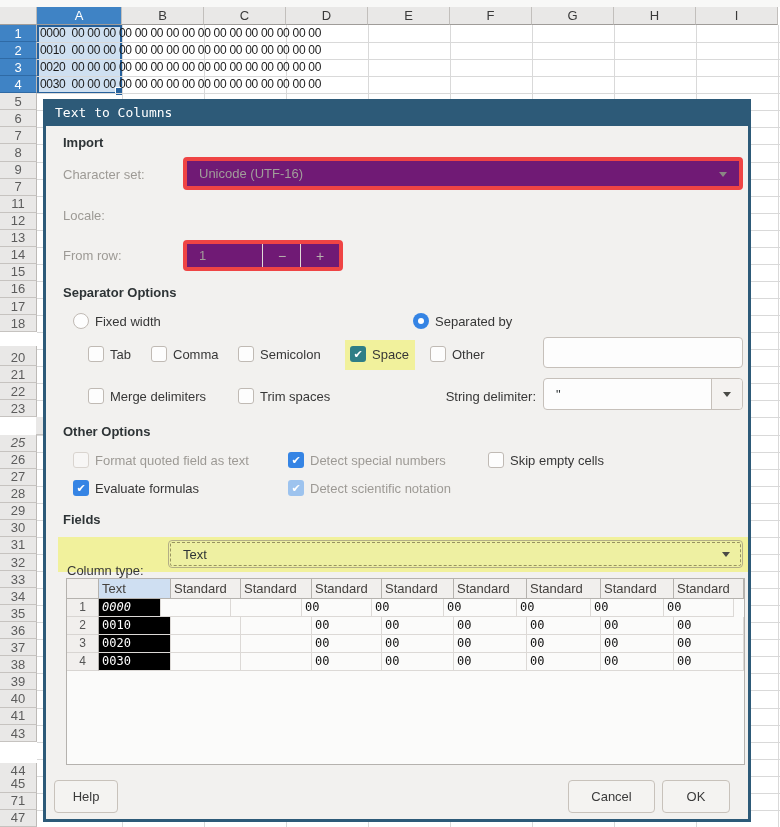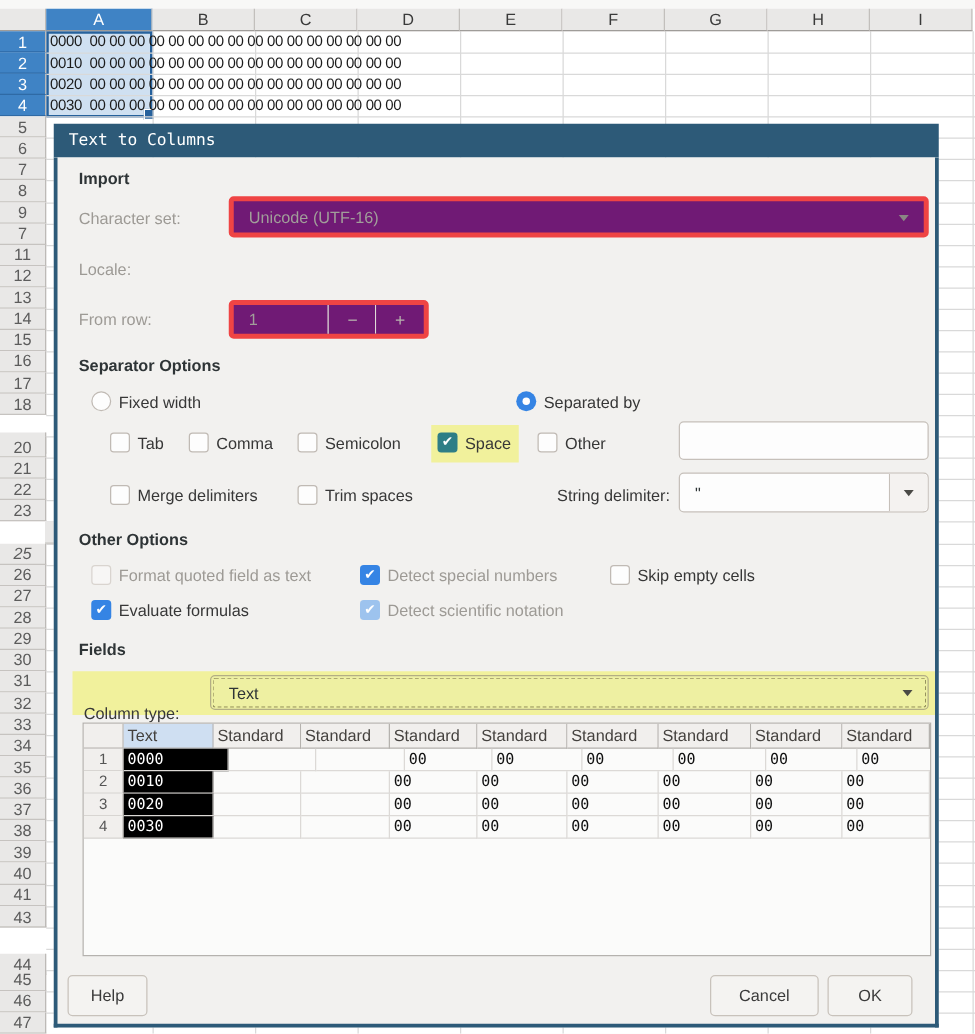--- a/index.html
+++ b/index.html
@@ -192,23 +192,23 @@
       <div class="rowhdr" style="top: 588.112px; height: 17.064px;">34</div>
       <div class="rowhdr" style="top: 605.176px; height: 17.064px;">35</div>
       <div class="rowhdr" style="top: 622.24px; height: 17.064px;">36</div>
       <div class="rowhdr" style="top: 639.304px; height: 17.064px;">37</div>
       <div class="rowhdr" style="top: 656.368px; height: 17.064px;">38</div>
       <div class="rowhdr" style="top: 673.432px; height: 17.064px;">39</div>
       <div class="rowhdr" style="top: 690.496px; height: 17.064px;">40</div>
       <div class="rowhdr" style="top: 707.56px; height: 17.064px;">41</div>
       <div class="rowhdr" style="top: 724.624px; height: 17.064px;">42</div>
       <div class="rowhdr" style="top: 725px; height: 17.064px;">43</div>
-      <div class="rowhdr" style="top: 763px; height: 17.064px;">44</div>
+      <div class="rowhdr" style="top: 763px; height: 17.064px; font-family: Liberation Mono, monospace;">44</div>
       <div class="rowhdr" style="top: 775.816px; height: 17.064px;">45</div>
-      <div class="rowhdr" style="top: 792.88px; height: 17.064px;">46</div>
+      <div class="rowhdr" style="top: 792.88px; height: 17.064px;">71</div>
       <div class="rowhdr" style="top: 809.944px; height: 17.064px;">47</div>
     </div>
   <div id="sheetrows">
       <div class="rowtext" style="top: 25px;">0000  00 00 00 00 00 00 00 00 00 00 00 00 00 00 00 00</div>
       <div class="rowtext" style="top: 42.064px;">0010  00 00 00 00 00 00 00 00 00 00 00 00 00 00 00 00</div>
       <div class="rowtext" style="top: 59.128px;">0020  00 00 00 00 00 00 00 00 00 00 00 00 00 00 00 00</div>
       <div class="rowtext" style="top: 76.192px;">0030  00 00 00 00 00 00 00 00 00 00 00 00 00 00 00 00</div>
     </div>
 </div>
 
@@ -306,21 +306,21 @@
           <div class="ph" style="width: 71px;">Standard</div>
           <div class="ph" style="width: 70px;">Standard</div>
           <div class="ph" style="width: 72px;">Standard</div>
           <div class="ph" style="width: 73px;">Standard</div>
           <div class="ph" style="width: 74px;">Standard</div>
           <div class="ph" style="width: 73px;">Standard</div>
           <div class="ph" style="width: 70px;">Standard</div>
         </div>
         <div class="pvrow">
           <div class="prn" style="width: 32px;">1</div>
-          <div class="pc pc-black" style="width: 84px;">0000</div>
+          <div class="pc pc-black" style="width: 62px; font-style: italic;">0000</div>
           <div class="pc" style="width: 70px;"></div>
           <div class="pc" style="width: 71px;"></div>
           <div class="pc" style="width: 70px;">00</div>
           <div class="pc" style="width: 72px;">00</div>
           <div class="pc" style="width: 73px;">00</div>
           <div class="pc" style="width: 74px;">00</div>
           <div class="pc" style="width: 73px;">00</div>
           <div class="pc" style="width: 70px;">00</div>
         </div>
         <div class="pvrow">

